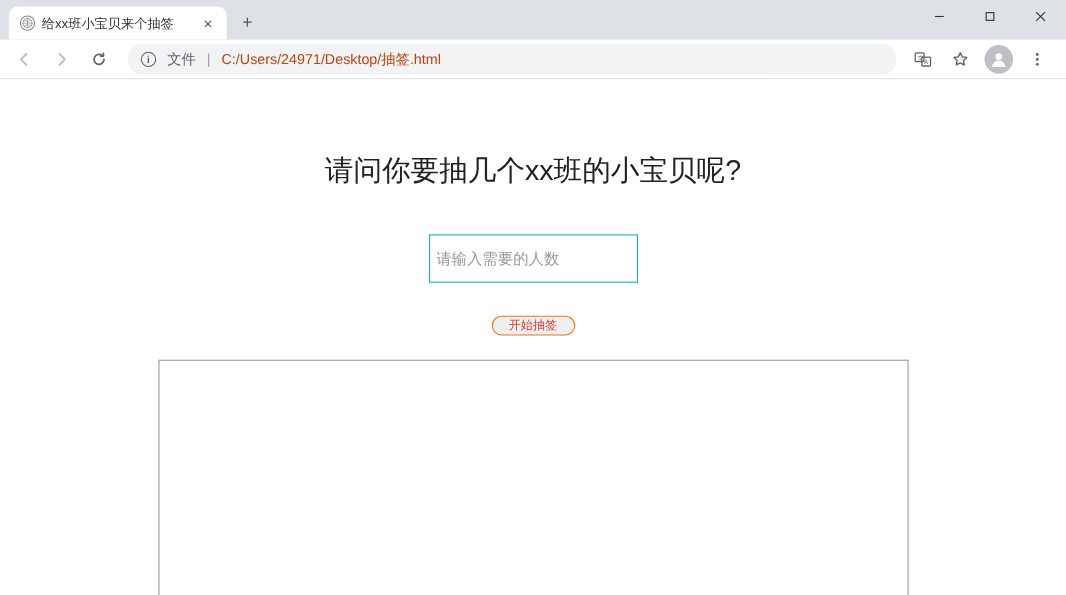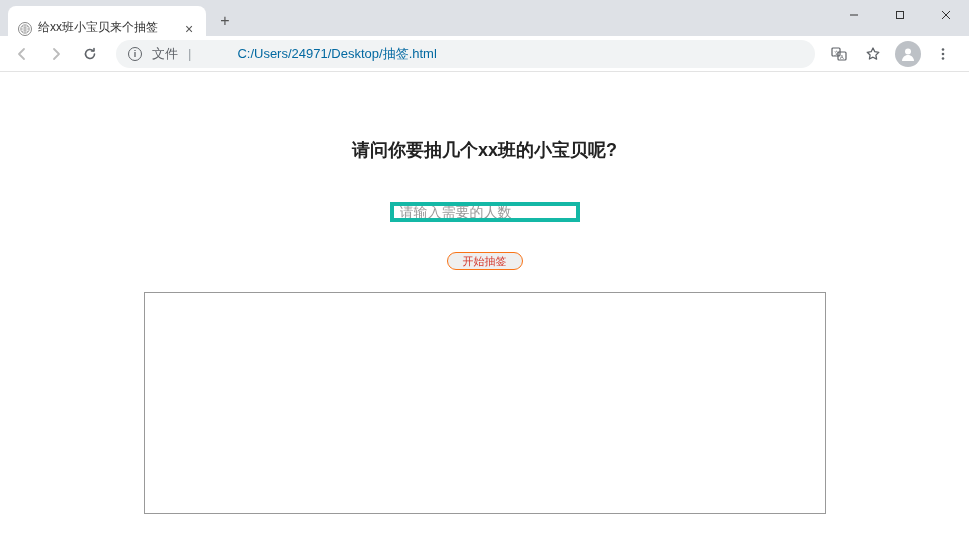--- a/index.html
+++ b/index.html
@@ -17,21 +17,21 @@
       align-items: flex-end;
       position: relative;
     }
     .tab {
       background: #fff;
       height: 30px;
       width: 198px;
       margin-left: 8px;
       border-radius: 8px 8px 0 0;
       display: flex;
-      align-items: flex-end;
+      align-items: center;
       padding: 0 10px;
       font-size: 12px;
       color: #333;
       gap: 6px;
       position: relative;
     }
     .tab-favicon {
       width: 14px;
       height: 14px;
       border: 1px solid #888;
@@ -121,48 +121,48 @@
       display: flex;
       align-items: center;
       justify-content: center;
       font-size: 9px;
       font-weight: bold;
       color: #5f6368;
       flex-shrink: 0;
     }
     .addr-label { color: #5f6368; text-align: center; }
     .addr-sep { color: #9aa0a6; }
-    .addr-url { color: #0369a1; margin-left: 36px; }
+    .addr-url { color: #c2410c; }
     .toolbar-actions { display: flex; align-items: center; gap: 10px; padding-right: 6px; }
     .icon-btn {
       width: 24px; height: 24px;
       display: flex; align-items: center; justify-content: center;
       color: #5f6368; cursor: pointer;
     }
     .profile-icon {
       width: 26px; height: 26px;
       border-radius: 50%;
       background: #bdc1c6;
       display: flex; align-items: center; justify-content: center;
     }
     .content {
       width: 969px;
       text-align: center;
       padding-top: 66px;
     }
     .heading {
-      font-size: 18px;
-      font-weight: 700;
+      font-size: 26px;
+      font-weight: 400;
       color: #222;
       margin-bottom: 40px;
     }
     .num-input {
       width: 190px;
-      height: 20px;
-      border: 4px solid #14b8a6;
+      height: 44px;
+      border: 1px solid #14b8a6;
       font-size: 14px;
       padding: 2px 6px;
       font-family: inherit;
       outline: none;
     }
     .num-input::placeholder { color: #9a9a9a; }
     .start-btn {
       display: inline-block;
       margin-top: 30px;
       width: 76px;

